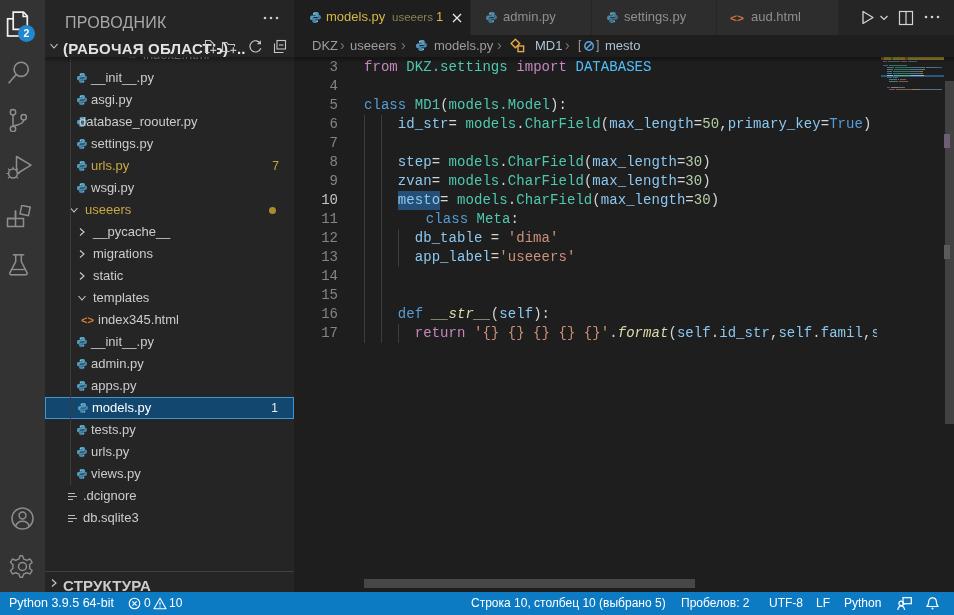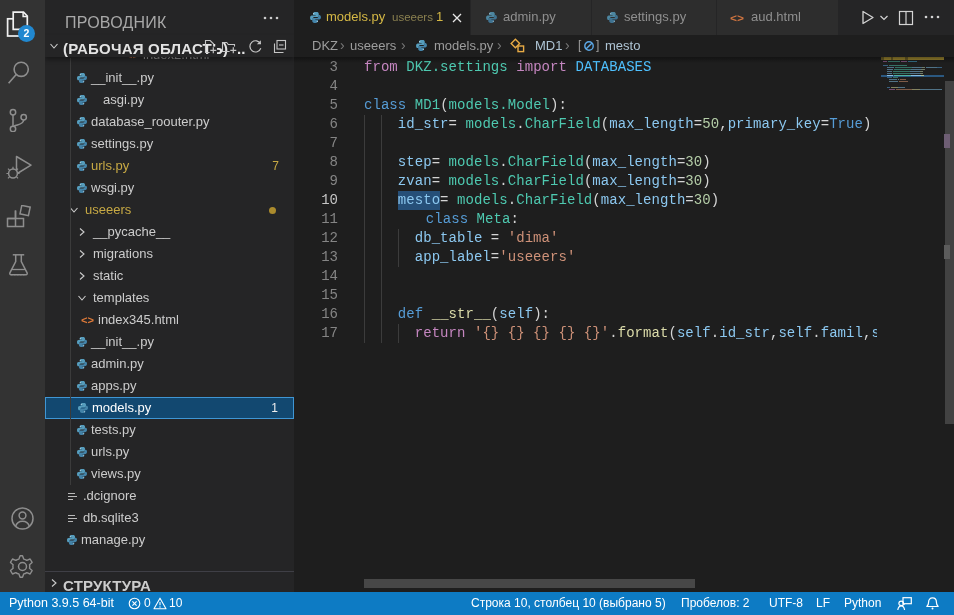--- a/index.html
+++ b/index.html
@@ -31,21 +31,21 @@
   #crumbs { left:0; top:35px; width:660px; height:22px; background:#1e1e1e; font-size:13px; color:#9d9d9d; }
   .ci { position:absolute; top:3px; white-space:pre; }
   .csep { color:#787878; font-size:14px; top:2px; }
   
   .ln { position:absolute; left:1px; width:43px; text-align:right; height:19px; line-height:19px;
         font-family:"Liberation Mono", monospace; font-size:14px; color:#858585; }
   .cl { position:absolute; left:70px; height:19px; line-height:19px; white-space:pre;
         font-family:"Liberation Mono", monospace; font-size:14px; letter-spacing:0.053px; color:#d4d4d4; }
   .mag { color:#C586C0; } .teal { color:#4EC9B0; } .blu { color:#569CD6; }
   .lb  { color:#8cc8f0; } .num { color:#B5CEA8; } .str { color:#CE9178; }
-  .yel { color:#DCDCAA; } .cap { color:#4FC1FF; }
+  .yel { color:#DCDCAA;font-style:italic; } .cap { color:#4FC1FF; }
   .ig { position:absolute; width:1px; background:#3c3c3c; }
   
   .mm { position:absolute; }
   
   #status { left:0; top:592px; width:954px; height:23px; background:#0d7bc4; color:#ffffff; font-size:12px; }
   .st { position:absolute; top:4px; white-space:pre; }
 </style>
 </head>
 <body>
 <div id="stage">
@@ -123,27 +123,27 @@
       <div class="row abs" style="top:67px;">
           <svg class="abs pyic" style="left:31px;top:5px;">
             <use href="#pyi"></use>
           </svg>
           <div class="rtxt" style="left:46px;">__init__.py</div>
         </div>
       <div class="row abs" style="top:89px;">
           <svg class="abs pyic" style="left:31px;top:5px;">
             <use href="#pyi"></use>
           </svg>
-          <div class="rtxt" style="left:58px;">asgi.py</div>
+          <div class="rtxt" style="left:46px;">asgi.py</div>
         </div>
       <div class="row abs" style="top:111px;">
           <svg class="abs pyic" style="left:31px;top:5px;">
             <use href="#pyi"></use>
           </svg>
-          <div class="rtxt" style="left:46px;">database_roouter.py</div>
+          <div class="rtxt" style="left:34px;">database_roouter.py</div>
         </div>
       <div class="row abs" style="top:133px;">
           <svg class="abs pyic" style="left:31px;top:5px;">
             <use href="#pyi"></use>
           </svg>
           <div class="rtxt" style="left:46px;">settings.py</div>
         </div>
       <div class="row abs" style="top:155px;">
           <svg class="abs pyic" style="left:31px;top:5px;">
             <use href="#pyi"></use>
@@ -241,26 +241,20 @@
           <svg class="abs" style="left:21px;top:5px;" width="13" height="13" viewBox="0 0 13 13">
             <path d="M2 3.5h7M2 6.5h9M2 9.5h5" stroke="#b9b9b9" stroke-width="1.2" fill="none"></path>
           </svg>
           <div class="rtxt" style="left:38px;">.dcignore</div>
         </div>
       <div class="row abs" style="top:507px;">
           <svg class="abs" style="left:21px;top:5px;" width="13" height="13" viewBox="0 0 13 13">
             <path d="M2 3.5h7M2 6.5h9M2 9.5h5" stroke="#b9b9b9" stroke-width="1.2" fill="none"></path>
           </svg>
           <div class="rtxt" style="left:38px;">db.sqlite3</div>
-        </div>
-      <div class="row abs" style="top:529px;">
-          <svg class="abs pyic" style="left:21px;top:5px;">
-            <use href="#pyi"></use>
-          </svg>
-          <div class="rtxt" style="left:36px;">manage.py</div>
         </div>
     </div>
     <div class="abs" id="treeguide"></div>
     <div class="abs" id="sechdr">
       <svg class="abs" style="left:4px;top:6px;" width="10" height="10">
           <use href="#chevdn"></use>
         </svg>
       <div class="abs sechdr-t">(РАБОЧАЯ ОБЛАСТЬ) ...</div>
       <svg class="abs" style="left:157px;top:4px;" width="15" height="15" viewBox="0 0 15 15">
         <path d="M3.5 1.5h4.7l3.3 3.3V13.5H3.5z" fill="none" stroke="#c5c5c5" stroke-width="1.1"></path>

